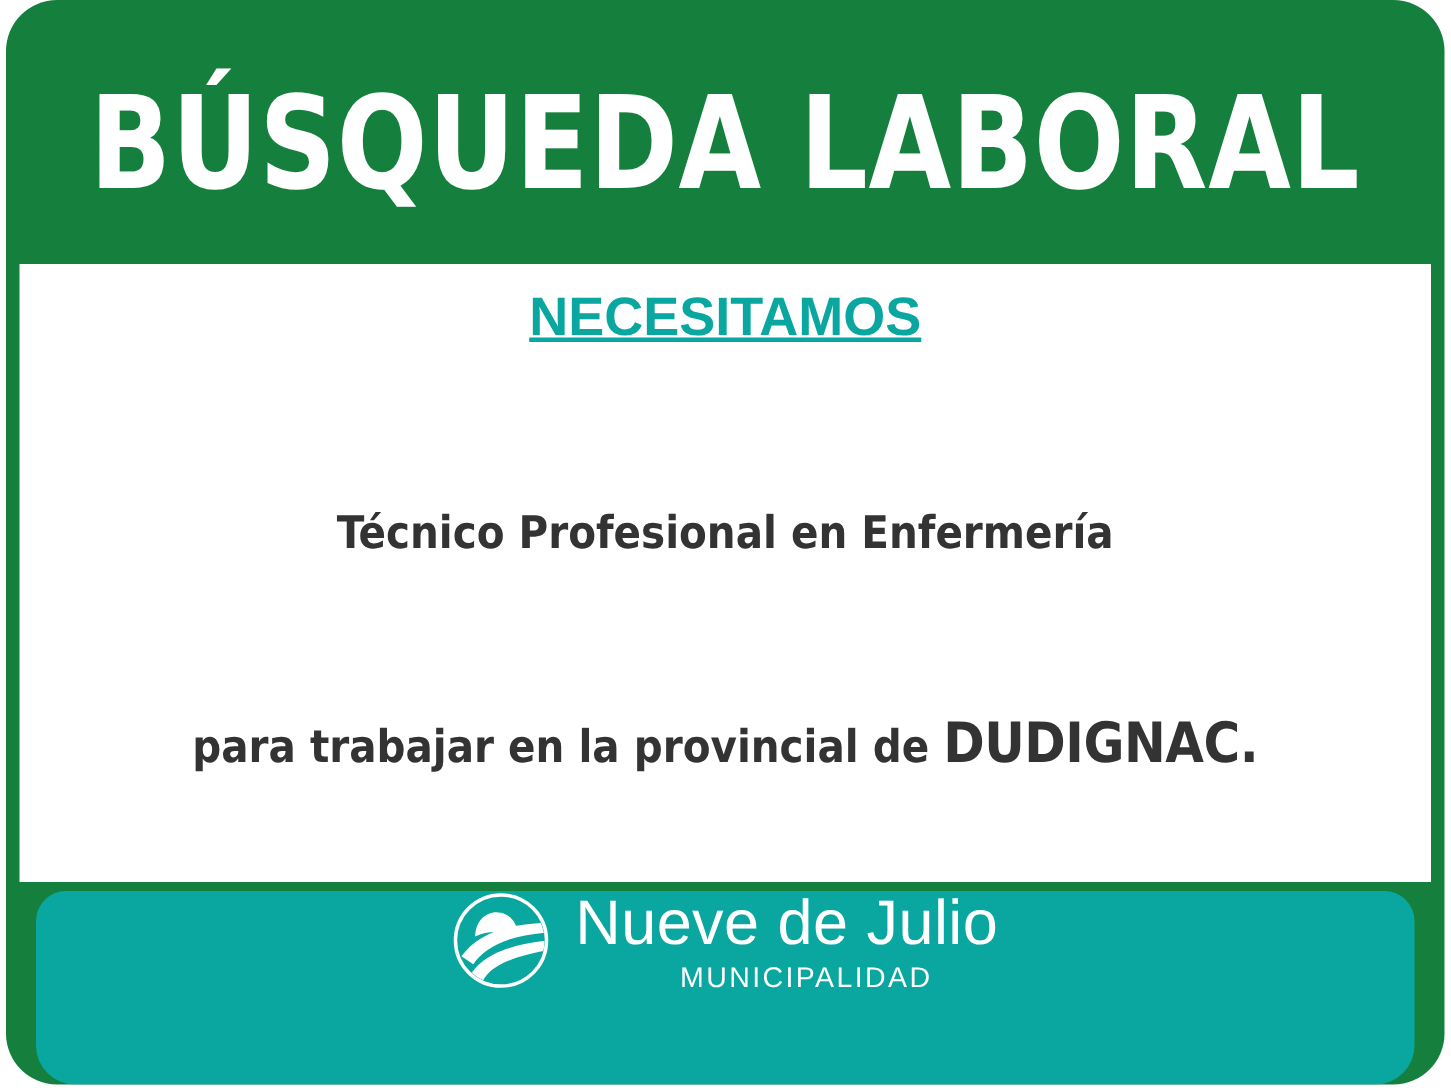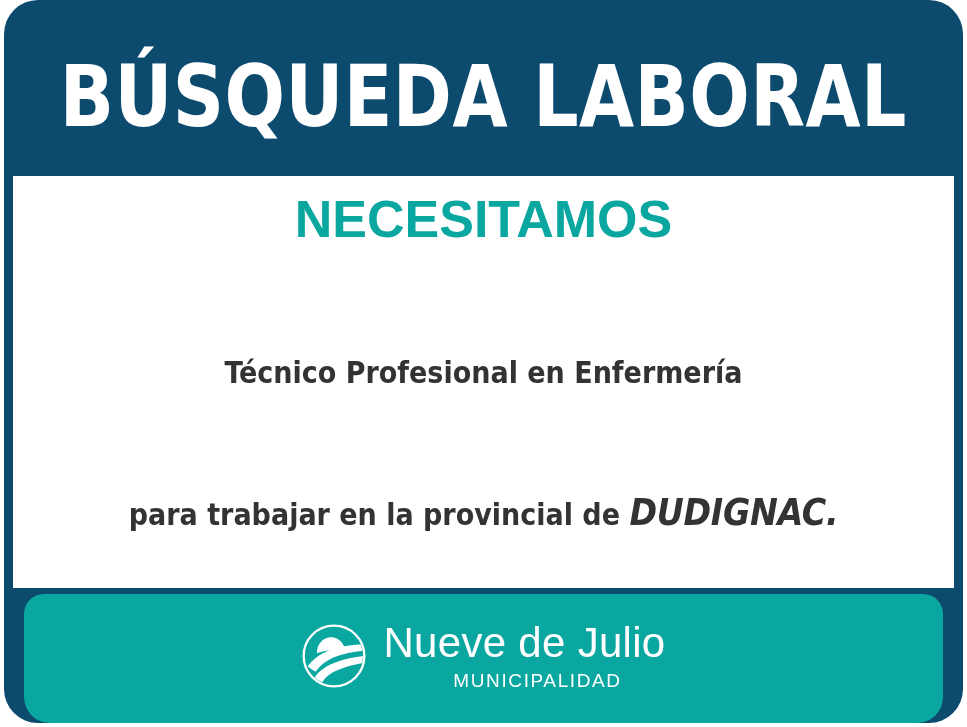--- a/index.html
+++ b/index.html
@@ -14,21 +14,21 @@
     font-family: "Liberation Sans", sans-serif;
   }
 
   
   .poster {
     position: absolute;
     left: 4px;
     top: 0px;
     width: 959px;
     height: 723px;
-    background: #0c4a6e;
+    background: #15803d;
     border-radius: 34px;
     box-sizing: border-box;
     overflow: hidden;
   }
 
   
   .header-band {
     position: absolute;
     left: 0;
     top: 0;
@@ -61,57 +61,57 @@
     background: #ffffff;
     box-sizing: border-box;
     text-align: center;
     padding-top: 16px;
   }
 
   .necesitamos {
     color: #0aa6a0;
     font-family: "Liberation Sans", sans-serif;
     font-weight: bold;
-    font-size: 52px;
+    font-size: 36px;
     line-height: 1.05;
     letter-spacing: 0px;
     margin: 0 0 6px 0;
+    text-decoration: underline;
   }
 
   .para {
     color: #333333;
     font-family: "Liberation Sans Narrow", "DejaVu Sans Condensed", "Liberation Sans", sans-serif;
     font-weight: bold;
     font-size: 30px;
     line-height: 40px;
     margin: 0;
     white-space: pre;
   }
   .line {
     display: block;
     white-space: pre;
     margin-top: 20px;
   }
   .emph-city {
     font-size: 37px;
     letter-spacing: -0.3px;
-    font-style: italic;
   }
 
   
   .footer-band {
     position: absolute;
     left: 20px;
     top: 594px;
     width: 919px;
     height: 129px;
     background: #0aa6a0;
     border-radius: 20px 20px 26px 26px;
     display: flex;
-    align-items: center;
+    align-items: flex-start;
     justify-content: center;
     gap: 16px;
     box-sizing: border-box;
     padding-bottom: 6px;
   }
 
   .logo-mark {
     width: 66px;
     height: 66px;
     flex: 0 0 auto;

